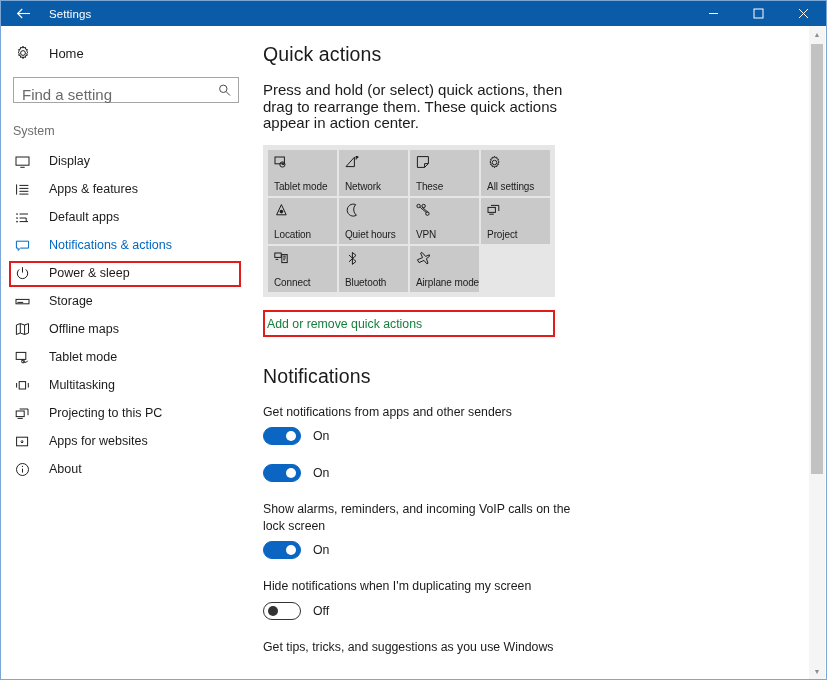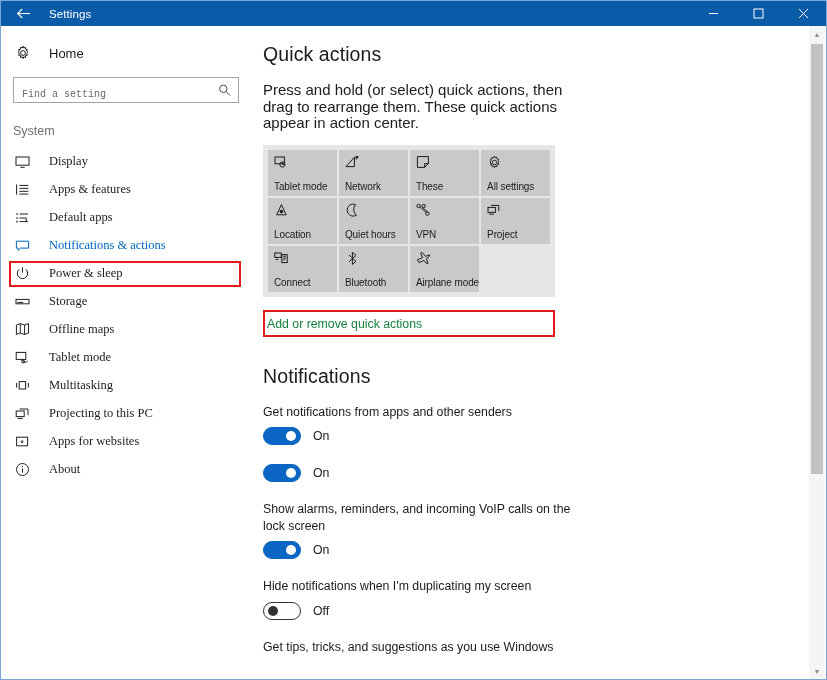--- a/index.html
+++ b/index.html
@@ -98,22 +98,22 @@
     background: #ffffff;
     display: flex;
     align-items: center;
   }
   .search-box input {
     border: 0;
     outline: 0;
     width: 100%;
     height: 100%;
     padding: 0 26px 0 8px;
-    font-size: 10px;
-    font-family: Liberation Mono, monospace;
+    font-size: 15px;
+    font-family: Liberation Sans, sans-serif;
     color: #2b2b2b;
     background: transparent;
     margin-top: 8px;
   }
   .search-box input::placeholder { color: #6a6a6a; }
   .search-ico {
     position: absolute;
     right: 7px; top: 50%;
     transform: translateY(-50%);
     color: #4a4a4a;
@@ -121,21 +121,21 @@
   }
 
   .group-label {
     font-size: 12.5px;
     color: #6d6d6d;
     padding-left: 12px;
     margin-top: 21px;
     margin-bottom: 9px;
   }
 
-  .nav-list { position: relative; font-family: Liberation Serif, serif; }
+  .nav-list { position: relative; }
 
   .nav-item {
     display: flex;
     align-items: center;
     height: 28px;
     padding-left: 14px;
     position: relative;
   }
   .nav-item .ico {
     width: 22px;

